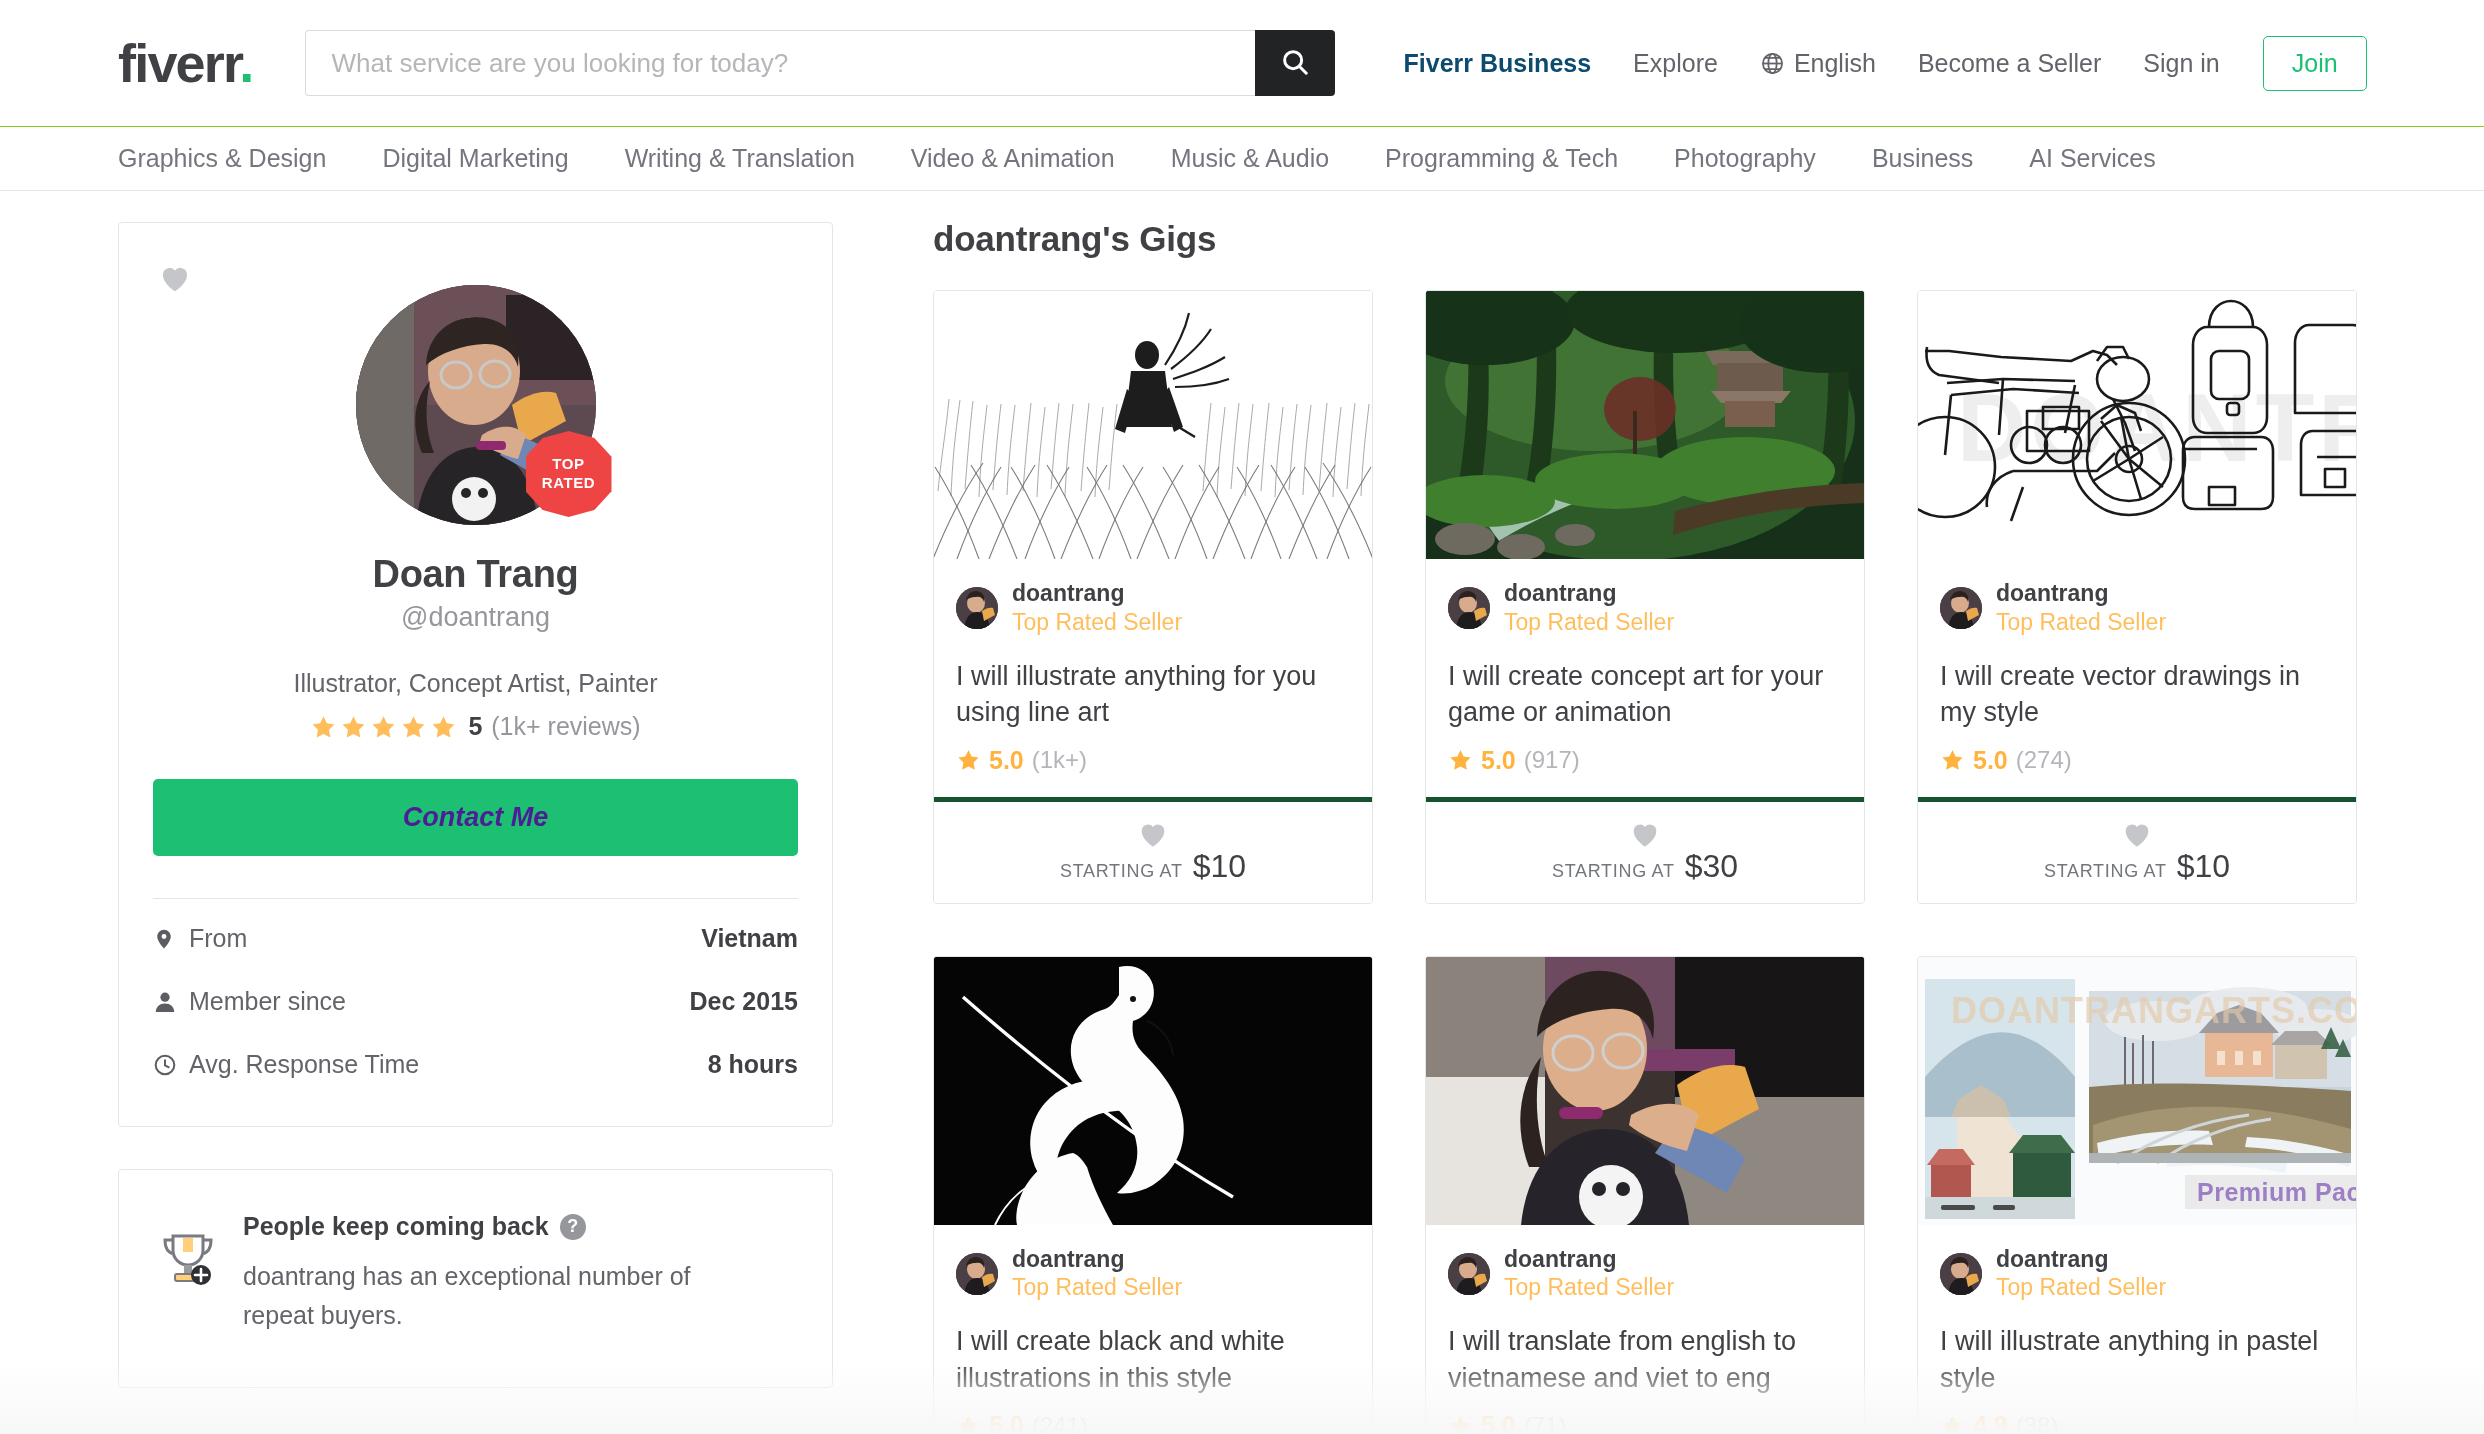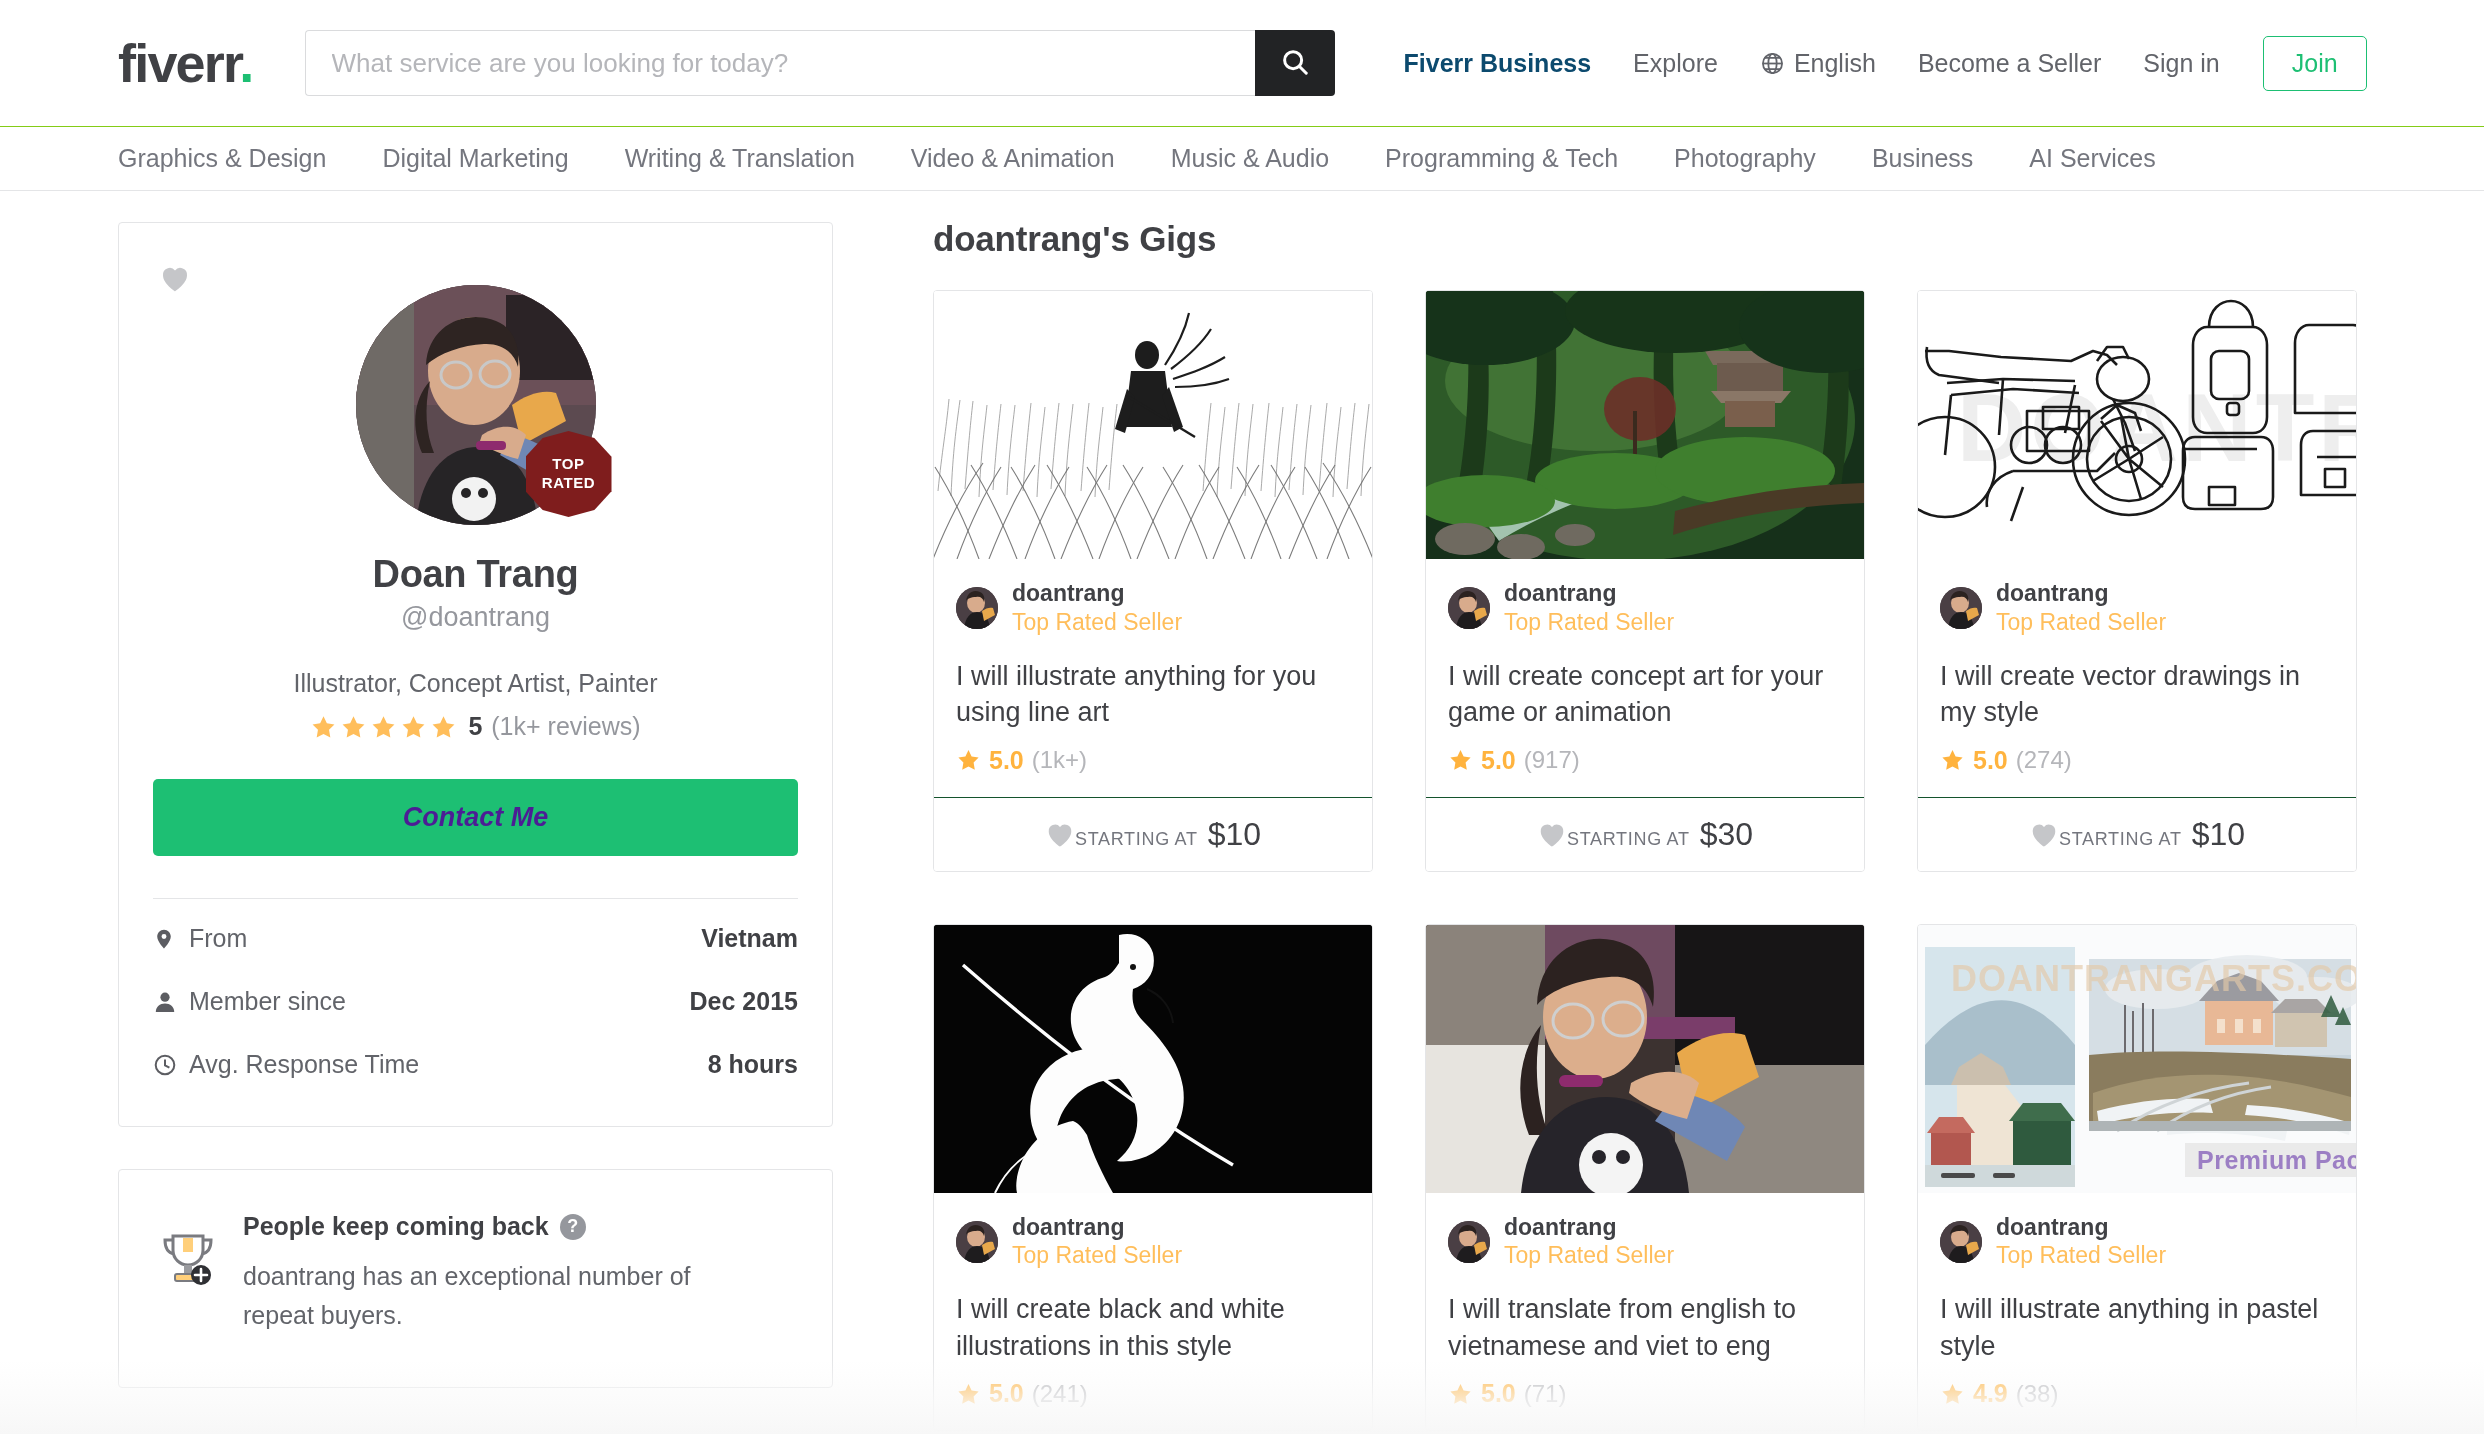--- a/index.html
+++ b/index.html
@@ -147,21 +147,21 @@
     width: 240px; height: 240px;
     border-radius: 50%;
     overflow: hidden;
     background: #4a3f44;
     position: relative;
   }
   .badge-top-rated {
     position: absolute;
     right: -16px; bottom: 8px;
     width: 86px; height: 86px;
-    background: #7f1d1d;
+    background: #ef4444;
     display: flex; flex-direction: column;
     align-items: center; justify-content: center;
     color: #fff; font-size: 15px; font-weight: 700;
     letter-spacing: .6px; line-height: 1.25;
     clip-path: polygon(50% 0%, 80% 8%, 100% 30%, 100% 70%, 80% 92%, 50% 100%, 20% 92%, 0% 70%, 0% 30%, 20% 8%);
     text-align: center;
   }
   .seller-name {
     text-align: center; font-size: 38px; font-weight: 700;
     color: #404145; margin-top: 28px; letter-spacing: -0.3px;
@@ -229,24 +229,25 @@
   .gig-level { font-size: 23px; color: #ffbe5b; line-height: 1.3; }
   .gig-title-txt {
     padding: 20px 22px 0 22px;
     font-size: 27px; color: #404145; line-height: 1.36;
     min-height: 96px;
   }
   .gig-rating { padding: 12px 22px 22px 22px; display:flex; align-items:center; gap:8px; }
   .gig-rate-val { font-size: 25px; font-weight: 700; color: #ffb33e; }
   .gig-rate-count { font-size: 24px; color: #b5b6ba; }
   .gig-foot {
-    border-top: 1px solid #14532d;
+    border-top: 5px solid #14532d;
     padding: 18px 22px;
-    display: flex; align-items: center; justify-content: center;
+    display: flex; align-items: center; justify-content: flex-end;
     background: #fff;
+    flex-direction: column;
   }
   .gig-heart { width: 30px; height: 28px; cursor:pointer; }
   .price-wrap { display: flex; align-items: baseline; gap: 10px; }
   .price-lbl { font-size: 18px; color: #74767e; letter-spacing: .7px; font-weight: 400; }
   .price-val { font-size: 32px; color: #404145; font-weight: 400; }
 
   
   .bottom-fade {
     position: absolute; left: 0; right: 0; bottom: 0; height: 74px;
     background: linear-gradient(to bottom, rgba(255,255,255,0) 0%, rgba(250,250,250,0.75) 55%, rgba(247,247,247,1) 100%);

